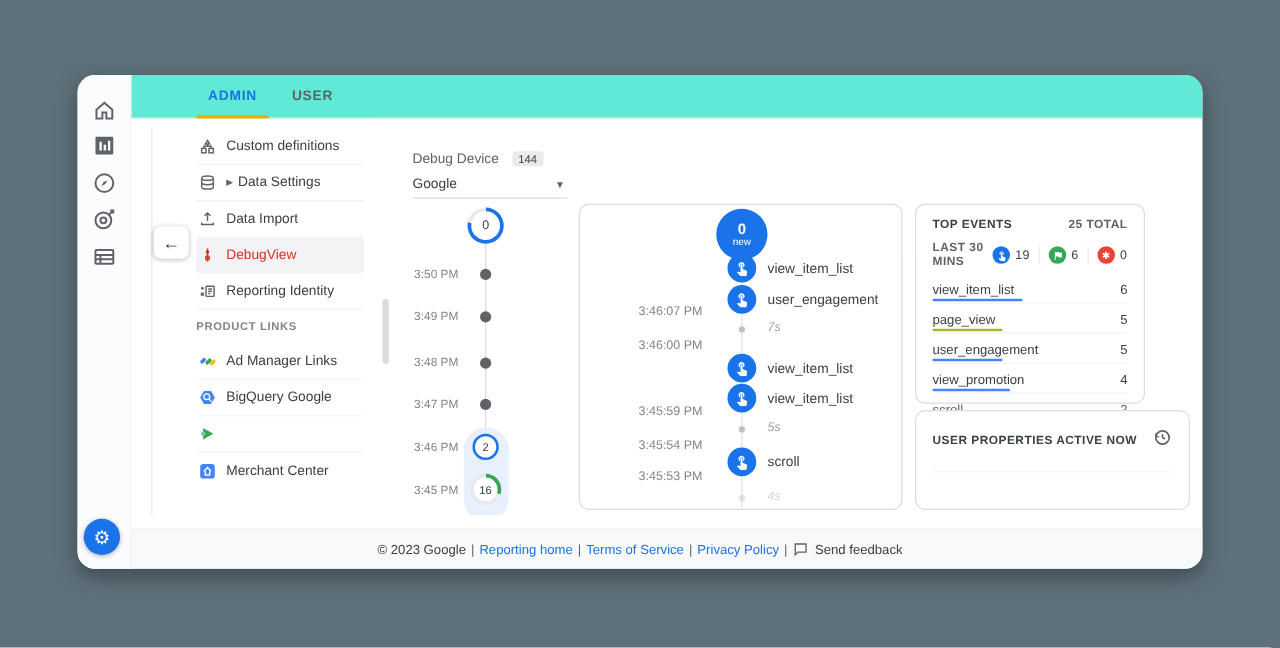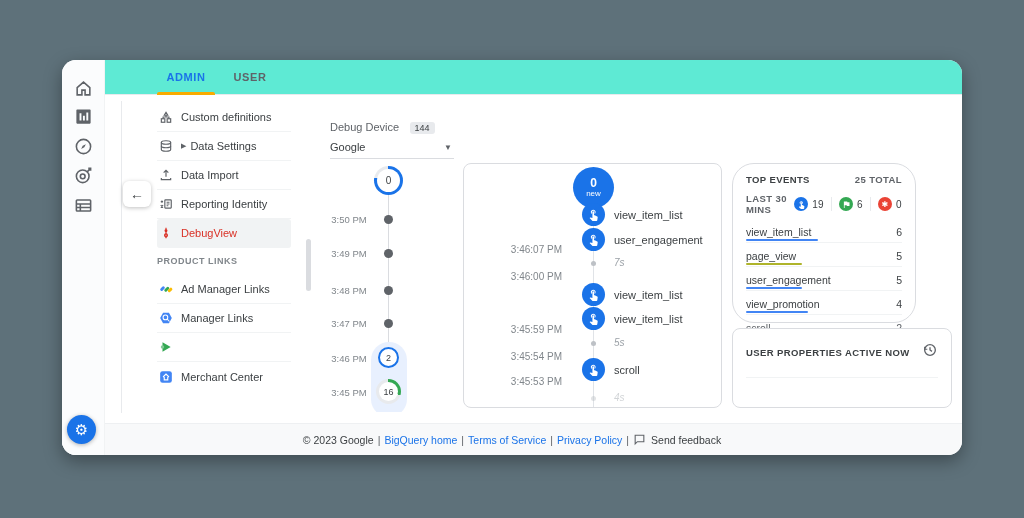--- a/index.html
+++ b/index.html
@@ -63,21 +63,21 @@
   .st-big .w { font-size:8px; }
   .st-ev { position:absolute; left:118px; width:23px; height:23px; border-radius:50%; background:#1a73e8; display:flex; align-items:center; justify-content:center; }
   .st-ev svg { width:13px; height:13px; }
   .st-label { position:absolute; left:150px; font-size:11px; color:#3c4043; white-space:nowrap; }
   .st-gapdot { position:absolute; left:127px; width:5px; height:5px; border-radius:50%; background:#bdc1c6; }
   .st-gap { position:absolute; left:150px; font-size:10px; font-style:italic; color:#9aa0a6; }
   .st-time { position:absolute; width:62px; left:36px; text-align:right; font-size:10px; color:#80868b; white-space:nowrap; }
   .faded { opacity:.45; }
 
   
-  .topev { left:670px; top:103px; width:184px; height:160px; padding:10px 13px 0 13px;border-radius:22px; }
+  .topev { left:670px; top:103px; width:184px; height:160px; padding:10px 13px 0 13px; }
   .te-head { display:flex; justify-content:space-between; font-size:9.5px; font-weight:bold; color:#3c4043; letter-spacing:.4px; }
   .te-total { color:#5f6368; }
   .te-sub { display:flex; justify-content:space-between; align-items:center; margin-top:8px; font-size:9.5px; font-weight:bold; color:#5f6368; letter-spacing:.4px; }
   .te-counters { display:flex; align-items:center; }
   .te-counter { display:flex; align-items:center; gap:4px; padding:0 7px; font-size:10px; font-weight:normal; color:#3c4043; }
   .te-counter + .te-counter { border-left:1px solid #e8eaed; }
   .te-counter:last-child { padding-right:0; }
   .cicon { width:14px; height:14px; border-radius:50%; display:flex; align-items:center; justify-content:center; color:#fff; }
   .cicon svg { width:9px; height:9px; }
   .cicon.blue { background:#1a73e8; } .cicon.green { background:#34a853; } .cicon.red { background:#ea4335; font-size:8px; }
@@ -176,60 +176,60 @@
       </div>
       <div class="menu-row">
         <span class="mi">
             <svg viewBox="0 0 24 24" fill="none" stroke="currentColor" stroke-width="2">
               <path d="M12 15 V4 M8 8 L12 4 L16 8"></path>
               <path d="M4 17 V20 H20 V17"></path>
             </svg>
           </span>
         <span>Data Import</span>
       </div>
+      <div class="menu-row active">
+        <span class="mi">
+            <svg viewBox="0 0 24 24" fill="none" stroke="currentColor" stroke-width="2">
+              <path d="M12 3 V21"></path>
+              <circle cx="12" cy="8" r="2.5" fill="currentColor" stroke="none"></circle>
+              <circle cx="12" cy="16" r="2.5"></circle>
+            </svg>
+          </span>
+        <span>DebugView</span>
+      </div>
       <div class="menu-row">
         <span class="mi">
             <svg viewBox="0 0 24 24" fill="none" stroke="currentColor" stroke-width="2">
               <rect x="10" y="5" width="11" height="14" rx="1"></rect>
               <path d="M13 9 H18 M13 12 H18 M13 15 H16"></path>
               <path d="M3 8 L7 8 M5 6 L5 10 M3 14 L7 18 M7 14 L3 18"></path>
             </svg>
           </span>
         <span>Reporting Identity</span>
       </div>
-      <div class="menu-row active">
-        <span class="mi">
-            <svg viewBox="0 0 24 24" fill="none" stroke="currentColor" stroke-width="2">
-              <path d="M12 3 V21"></path>
-              <circle cx="12" cy="8" r="2.5" fill="currentColor" stroke="none"></circle>
-              <circle cx="12" cy="16" r="2.5"></circle>
-            </svg>
-          </span>
-        <span>DebugView</span>
-      </div>
       <div class="section-head">PRODUCT LINKS</div>
       <div class="menu-row">
         <span class="mi">
             <svg viewBox="0 0 24 24">
               <rect x="2" y="9" width="9" height="5" rx="2.5" fill="#4285f4" transform="rotate(-45 6 12)"></rect>
               <rect x="8" y="10" width="10" height="5" rx="2.5" fill="#34a853" transform="rotate(-45 13 12)"></rect>
               <rect x="14" y="11" width="9" height="5" rx="2.5" fill="#fbbc04" transform="rotate(-45 19 13)"></rect>
             </svg>
           </span>
         <span>Ad Manager Links</span>
       </div>
       <div class="menu-row">
         <span class="mi">
             <svg viewBox="0 0 24 24">
               <path d="M7 3 H17 L22 12 L17 21 H7 L2 12 Z" fill="#4285f4"></path>
               <circle cx="11" cy="11" r="4" fill="none" stroke="#fff" stroke-width="1.8"></circle>
               <path d="M14 14 L18 18" stroke="#fff" stroke-width="1.8"></path>
             </svg>
           </span>
-        <span>Manager Links</span>
+        <span>BigQuery Google</span>
       </div>
       <div class="menu-row">
         <span class="mi">
             <svg viewBox="0 0 24 24">
               <path d="M6 4 L20 12 L6 20 Z" fill="#34a853"></path>
               <circle cx="6" cy="12" r="3" fill="#81c995"></circle>
             </svg>
           </span>
       </div>
       <div class="menu-row" style="border-bottom:none">
@@ -407,21 +407,21 @@
             <path d="M4 7 L4 11 L8 11" stroke-width="1.6"></path>
           </svg>
       </span>
     </div>
     <div class="up-div"></div>
   </div>
 
   <div class="footer">
     <span>© 2023 Google</span>
     <span class="f-sep">|</span>
-    <a>BigQuery home</a>
+    <a>Reporting home</a>
     <span class="f-sep">|</span>
     <a>Terms of Service</a>
     <span class="f-sep">|</span>
     <a>Privacy Policy</a>
     <span class="f-sep">|</span>
     <span class="f-feedback">
       <svg viewBox="0 0 24 24" fill="none" stroke="currentColor" stroke-width="2">
           <path d="M4 4 H20 V16 H8 L4 20 Z"></path>
         </svg>
       <span>Send feedback</span>

